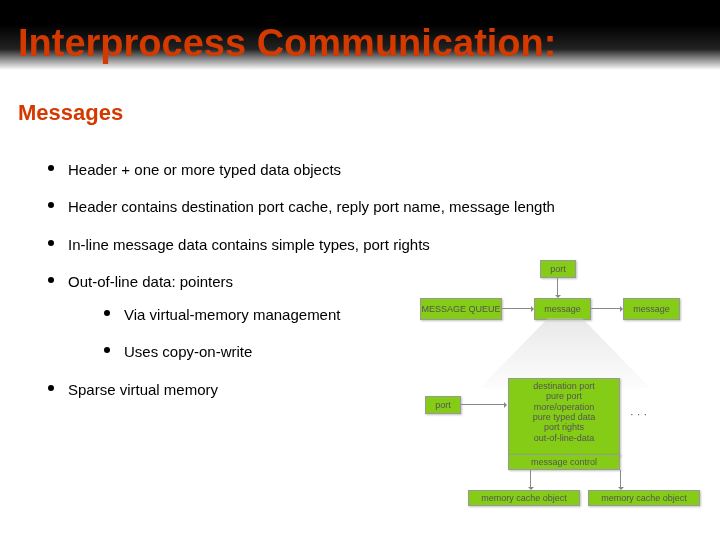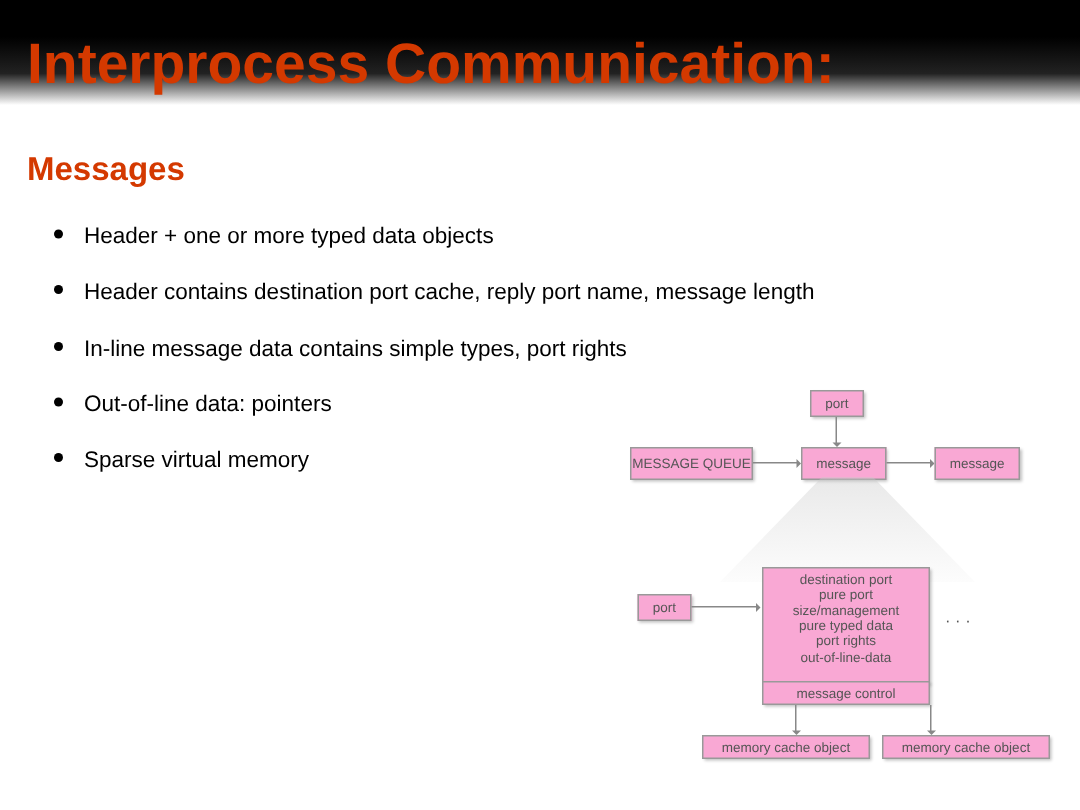--- a/index.html
+++ b/index.html
@@ -23,41 +23,41 @@
   .subtitle{
     position:absolute;top:100px;left:18px;
     font-size:22px;font-weight:bold;
     color:#d43900;
   }
   .bullets{
     position:absolute;top:142px;left:30px;right:20px;
     font-size:15px;color:#000;
     line-height:1.55;
   }
-  ul.lvl1{list-style:none;padding:0;margin:4px}
+  ul.lvl1{list-style:none;padding:0;margin:16px}
   ul.lvl1>li{position:relative;padding-left:22px;margin-bottom:14px}
   ul.lvl1>li::before{
     content:"";position:absolute;left:2px;top:7px;
     width:6px;height:6px;border-radius:50%;background:#000;
   }
   ul.lvl2{list-style:none;padding:0;margin:10px 0 0 34px}
   ul.lvl2>li{position:relative;padding-left:22px;margin-bottom:14px}
   ul.lvl2>li::before{
     content:"";position:absolute;left:2px;top:7px;
     width:6px;height:6px;border-radius:50%;background:#000;
   }
 
   
   .diagram{
     position:absolute;right:10px;top:278px;
     width:290px;height:230px;
     font-size:9px;color:#555;
   }
   .dbox{
-    position:absolute;border:1px solid #999;background:#f9a8d4;
+    position:absolute;border:1px solid #999;background:#84cc16;
     text-align:center;display:flex;align-items:center;justify-content:center;
     box-shadow:1px 1px 2px rgba(0,0,0,.25);
   }
   .arrow{
     position:absolute;background:#888;
   }
   .arrow.h{height:1px}
   .arrow.v{width:1px}
   .arrow::after{
     content:"";position:absolute;
@@ -81,20 +81,24 @@
 <div class="title">Interprocess Communication:</div>
 <div class="subtitle">Messages</div>
 
 <div class="bullets">
   <ul class="lvl1">
     <li><span>Header + one or more typed data objects</span></li>
     <li><span>Header contains destination port cache, reply port name, message length</span></li>
     <li><span>In-line message data contains simple types, port rights</span></li>
     <li>
       <span>Out-of-line data: pointers</span>
+      <ul class="lvl2">
+        <li><span>Via virtual-memory management</span></li>
+        <li><span>Uses copy-on-write</span></li>
+      </ul>
     </li>
     <li><span>Sparse virtual memory</span></li>
   </ul>
 </div>
 
 <div class="diagram">
 
   <div class="dbox" style="left:120px;top:-18px;width:34px;height:16px">port</div>
   <div class="arrow v" style="left:137px;top:0px;height:18px"></div>
 
@@ -105,21 +109,21 @@
   <div class="dbox" style="left:203px;top:20px;width:55px;height:20px">message</div>
 
   <div class="cone"></div>
 
   <div class="dbox" style="left:5px;top:118px;width:34px;height:16px">port</div>
   <div class="arrow h" style="left:41px;top:126px;width:44px"></div>
 
   <div class="dbox" style="left:88px;top:100px;width:110px;height:72px;flex-direction:column;justify-content:flex-start;padding:2px 0;line-height:1.15">
     <div>destination port</div>
     <div>pure port</div>
-    <div>size/management</div>
+    <div>more/operation</div>
     <div>pure typed data</div>
     <div>port rights</div>
     <div>out-of-line-data</div>
   </div>
   <div class="dots" style="left:210px;top:130px">· · ·</div>
   <div class="dbox" style="left:88px;top:176px;width:110px;height:14px">message control</div>
 
   <div class="arrow v" style="left:110px;top:192px;height:18px"></div>
   <div class="arrow v" style="left:200px;top:192px;height:18px"></div>
 

